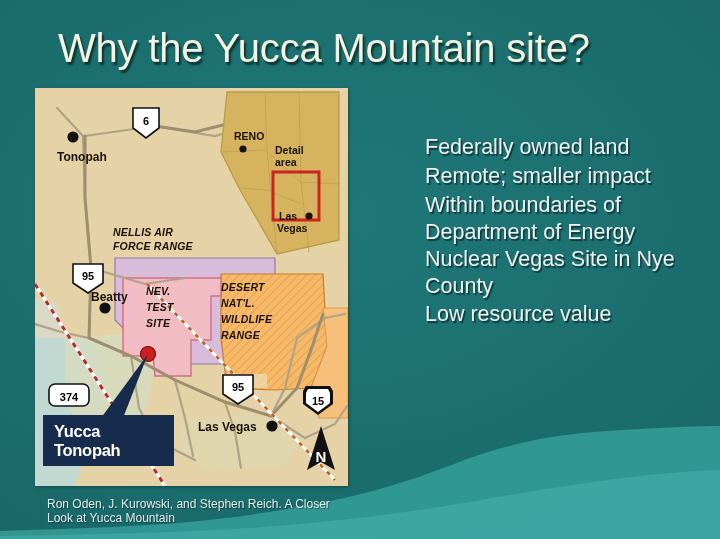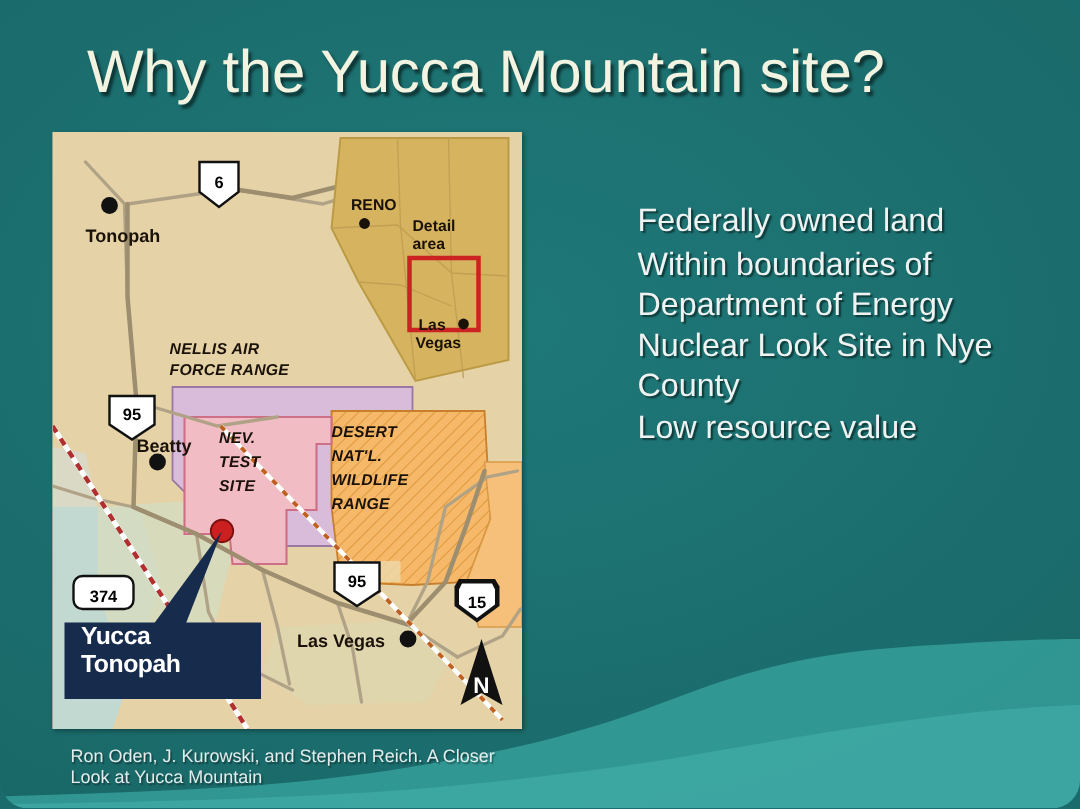--- a/index.html
+++ b/index.html
@@ -13,21 +13,20 @@
     background: #1a6b6b;
     position: relative;
   }
   #slide {
     position: absolute;
     left: 0; top: 0;
     width: 720px; height: 539px;
     overflow: hidden;
     background:
       radial-gradient(ellipse 900px 620px at 46% 40%, #1f7878 0%, #1b6c6c 48%, #155e5e 100%);
-    border-radius: 19px;
   }
   
   #mountain-silhouette {
     position: absolute;
     left: 0; bottom: 0;
     width: 720px; height: 130px;
     pointer-events: none;
   }
   
   #slide-title {
@@ -116,20 +115,21 @@
     fill: #000;
     text-anchor: middle;
   }
   #yucca-callout {
     position: absolute;
     left: 8px; top: 327px;
     width: 131px; height: 51px;
     background: #172b4d;
     display: flex;
     flex-direction: column;
+    justify-content: center;
     padding-left: 11px;
     box-sizing: border-box;
   }
   #yucca-callout div {
     color: #ffffff;
     font-weight: bold;
     font-size: 16.5px;
     line-height: 19px;
     letter-spacing: -0.3px;
   }
@@ -150,24 +150,28 @@
 
   <div id="slide-title">Why the Yucca Mountain site?</div>
 
   <div id="bullet-list">
 
     <div class="bullet-row">
       <span class="bullet-marker"><span class="diamond"></span></span>
       <span class="bullet-text">Federally owned land</span>
     </div>
 
-
     <div class="bullet-row">
       <span class="bullet-marker"><span class="diamond"></span></span>
-      <span class="bullet-text">Within boundaries of Department of Energy Nuclear Look Site in Nye County</span>
+      <span class="bullet-text">Remote; smaller impact</span>
+    </div>
+
+    <div class="bullet-row">
+      <span class="bullet-marker"><span class="diamond"></span></span>
+      <span class="bullet-text">Within boundaries of Department of Energy Nuclear Vegas Site in Nye County</span>
     </div>
 
     <div class="bullet-row">
       <span class="bullet-marker"><span class="diamond"></span></span>
       <span class="bullet-text">Low resource value</span>
     </div>
 
 
   </div>
 

